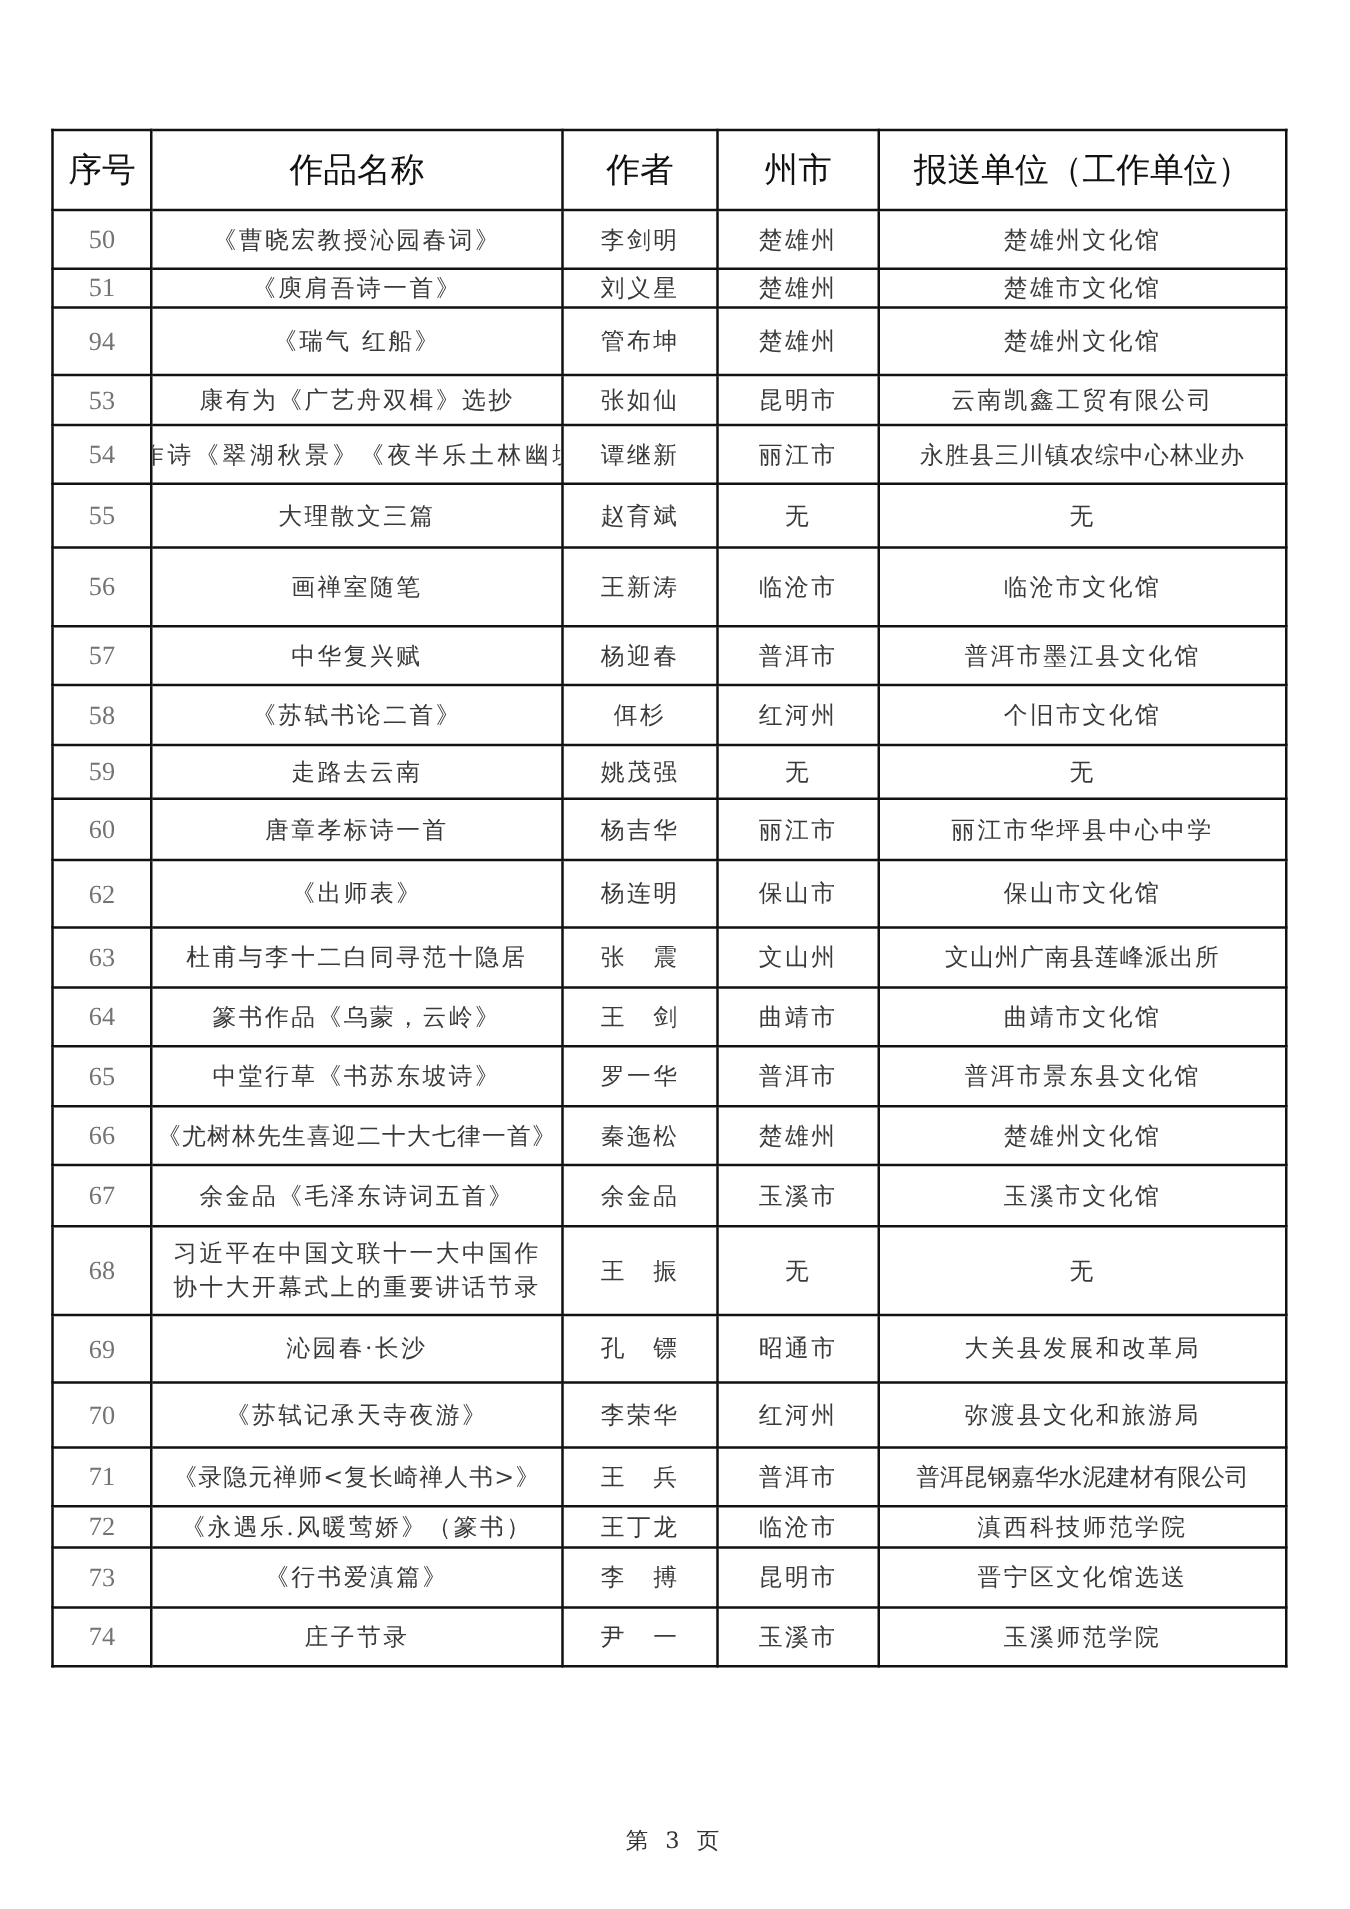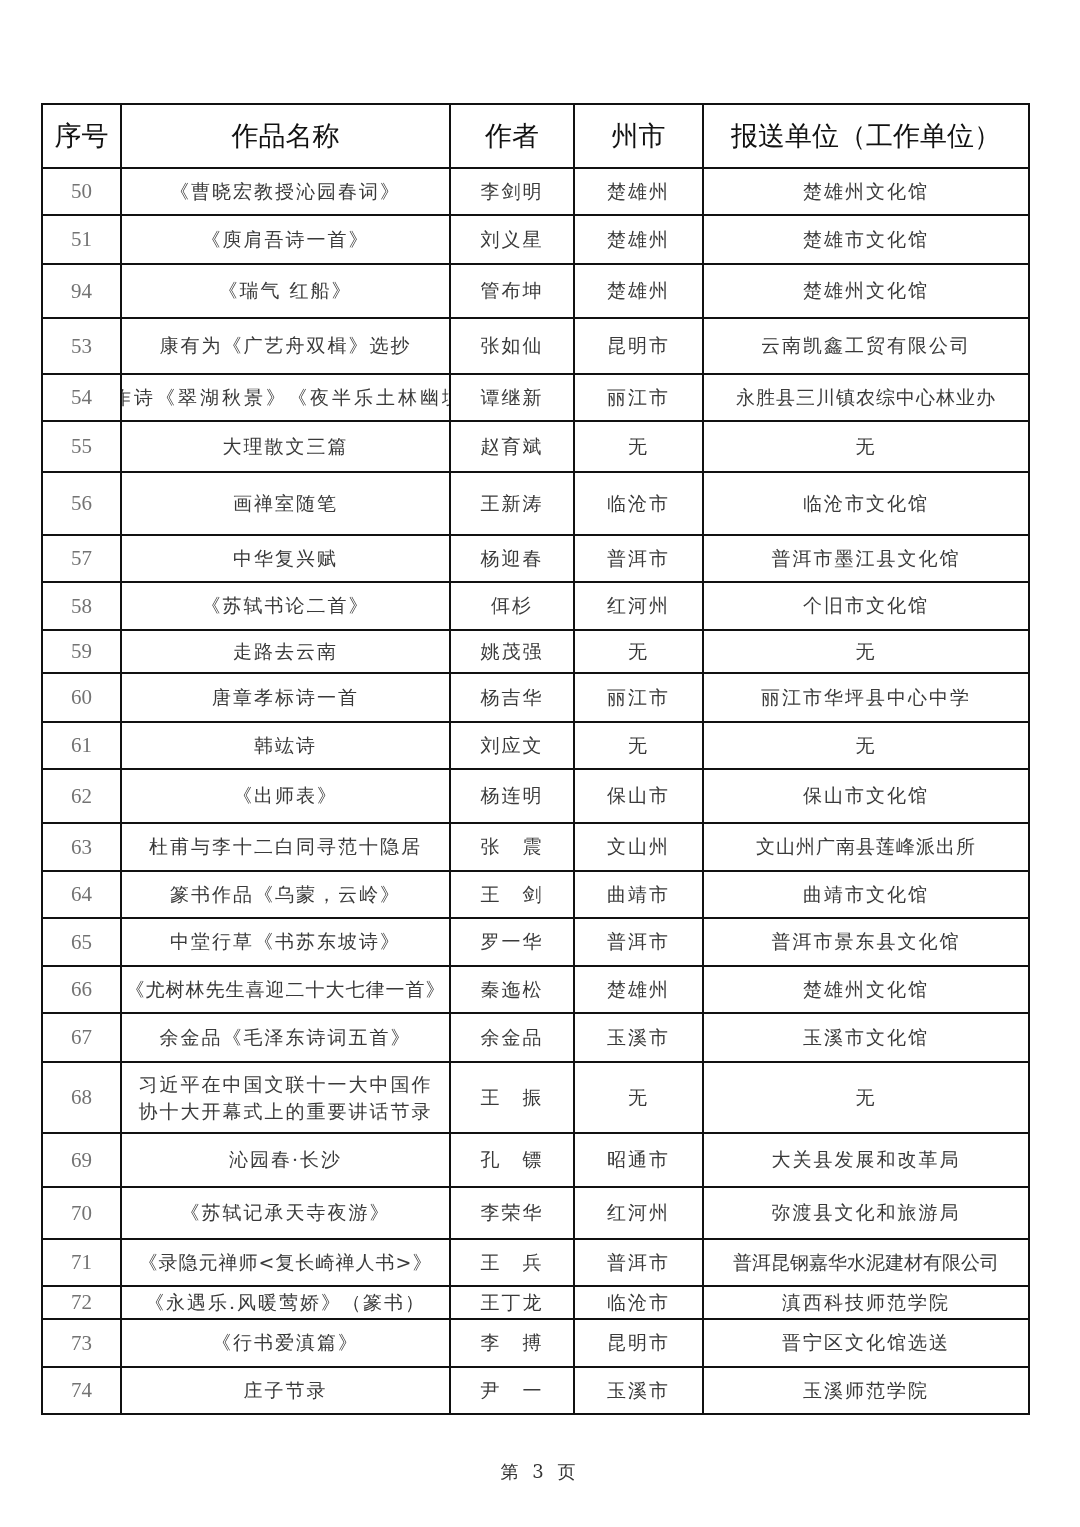--- a/index.html
+++ b/index.html
@@ -96,35 +96,35 @@
     </tr>
   </thead>
   <tbody>
     <tr style="height:47px">
       <td class="num">50</td>
       <td>《曹晓宏教授沁园春词》</td>
       <td>李剑明</td>
       <td>楚雄州</td>
       <td>楚雄州文化馆</td>
     </tr>
-    <tr style="height:49px">
+    <tr style="height:31px">
       <td class="num">51</td>
       <td>《庾肩吾诗一首》</td>
       <td>刘义星</td>
       <td>楚雄州</td>
       <td>楚雄市文化馆</td>
     </tr>
     <tr style="height:54px">
       <td class="num">94</td>
       <td>《瑞气 红船》</td>
       <td>管布坤</td>
       <td>楚雄州</td>
       <td>楚雄州文化馆</td>
     </tr>
-    <tr style="height:56px">
+    <tr style="height:40px">
       <td class="num">53</td>
       <td>康有为《广艺舟双楫》选抄</td>
       <td>张如仙</td>
       <td>昆明市</td>
       <td>云南凯鑫工贸有限公司</td>
     </tr>
     <tr style="height:47px">
       <td class="num">54</td>
       <td class="clip-cell" style="max-width:329px">
         <span class="clip-inner" style="letter-spacing:3px;margin-left:-14px;width:360px">作诗《翠湖秋景》《夜半乐土林幽境</span>
@@ -168,27 +168,20 @@
       <td>无</td>
       <td>无</td>
     </tr>
     <tr style="height:49px">
       <td class="num">60</td>
       <td>唐章孝标诗一首</td>
       <td>杨吉华</td>
       <td>丽江市</td>
       <td>丽江市华坪县中心中学</td>
     </tr>
-    <tr style="height:47px">
-      <td class="num">61</td>
-      <td>韩竑诗</td>
-      <td>刘应文</td>
-      <td>无</td>
-      <td>无</td>
-    </tr>
     <tr style="height:54px">
       <td class="num">62</td>
       <td>《出师表》</td>
       <td>杨连明</td>
       <td>保山市</td>
       <td>保山市文化馆</td>
     </tr>
     <tr style="height:48px">
       <td class="num">63</td>
       <td>杜甫与李十二白同寻范十隐居</td>

